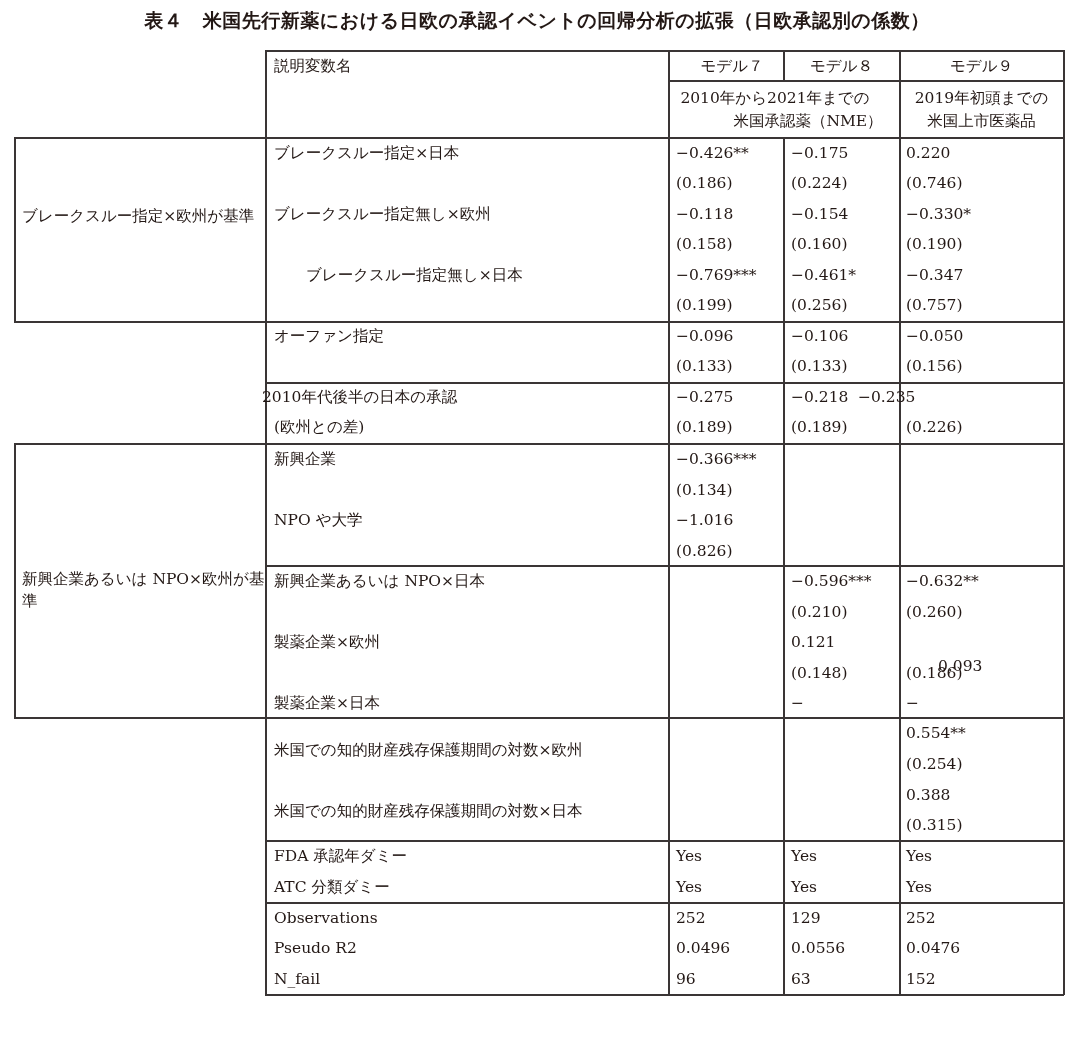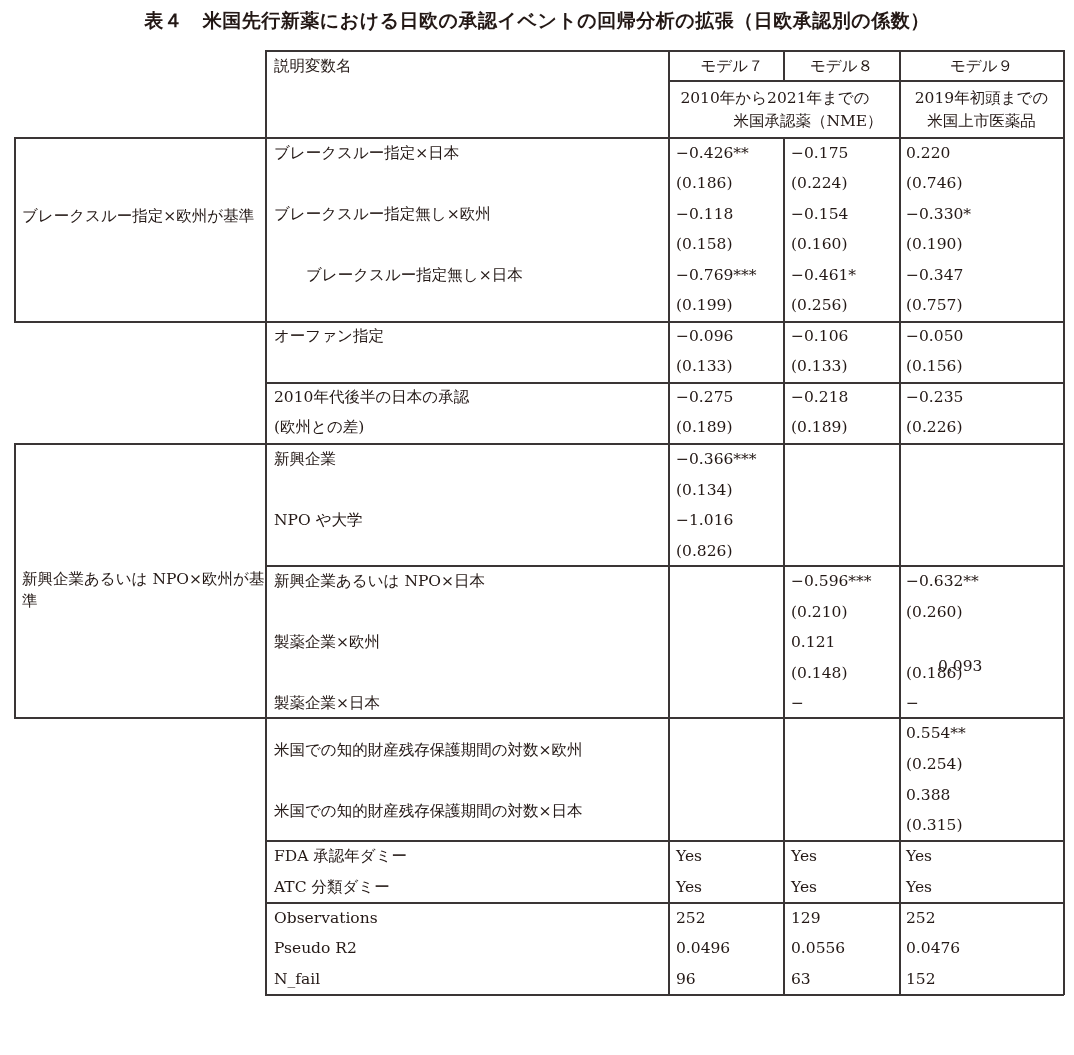--- a/index.html
+++ b/index.html
@@ -100,24 +100,24 @@
 
   <div class="txt" style="left:274px;top:326px;">オーファン指定</div>
   <div class="txt" style="left:676px;top:326px;">−0.096</div>
   <div class="txt" style="left:791px;top:326px;">−0.106</div>
   <div class="txt" style="left:906px;top:326px;">−0.050</div>
 
   <div class="txt" style="left:676px;top:356px;">(0.133)</div>
   <div class="txt" style="left:791px;top:356px;">(0.133)</div>
   <div class="txt" style="left:906px;top:356px;">(0.156)</div>
 
-  <div class="txt" style="left:274px;top:387px;">2010年代後半の日本の承認</div>
+  <div class="txt" style="left:262px;top:387px;">2010年代後半の日本の承認</div>
   <div class="txt" style="left:676px;top:387px;">−0.275</div>
   <div class="txt" style="left:791px;top:387px;">−0.218</div>
-  <div class="txt" style="left:906px;top:387px;text-align:center;">−0.235</div>
+  <div class="txt" style="left:858px;top:387px;text-align:center;">−0.235</div>
 
   <div class="txt" style="left:274px;top:417px;">(欧州との差)</div>
   <div class="txt" style="left:676px;top:417px;">(0.189)</div>
   <div class="txt" style="left:791px;top:417px;">(0.189)</div>
   <div class="txt" style="left:906px;top:417px;">(0.226)</div>
 
   <div class="txt" style="left:274px;top:449px;">新興企業</div>
   <div class="txt" style="left:676px;top:449px;">−0.366***</div>
 
   <div class="txt" style="left:676px;top:480px;">(0.134)</div>

